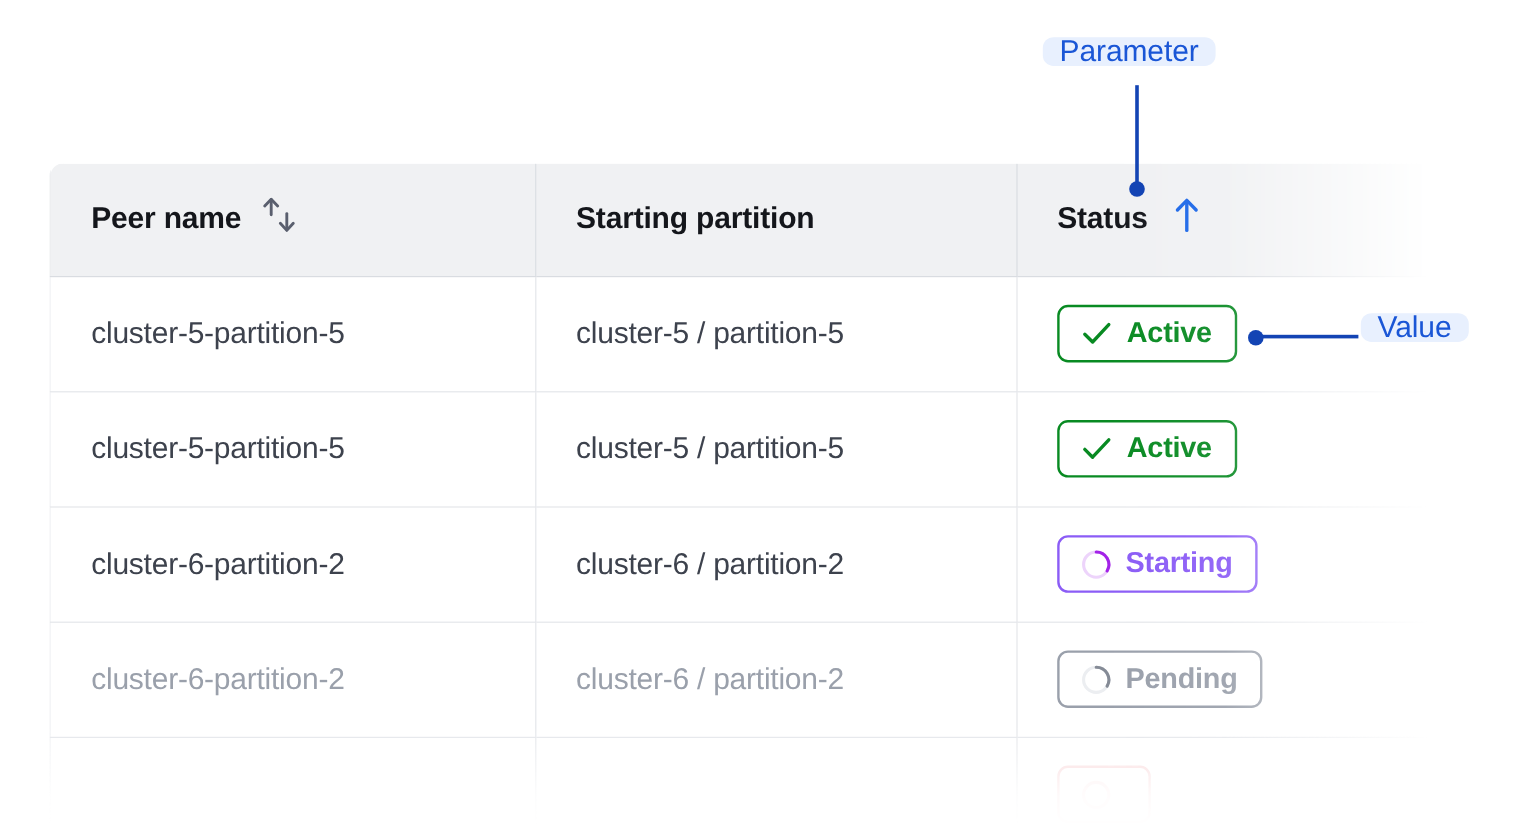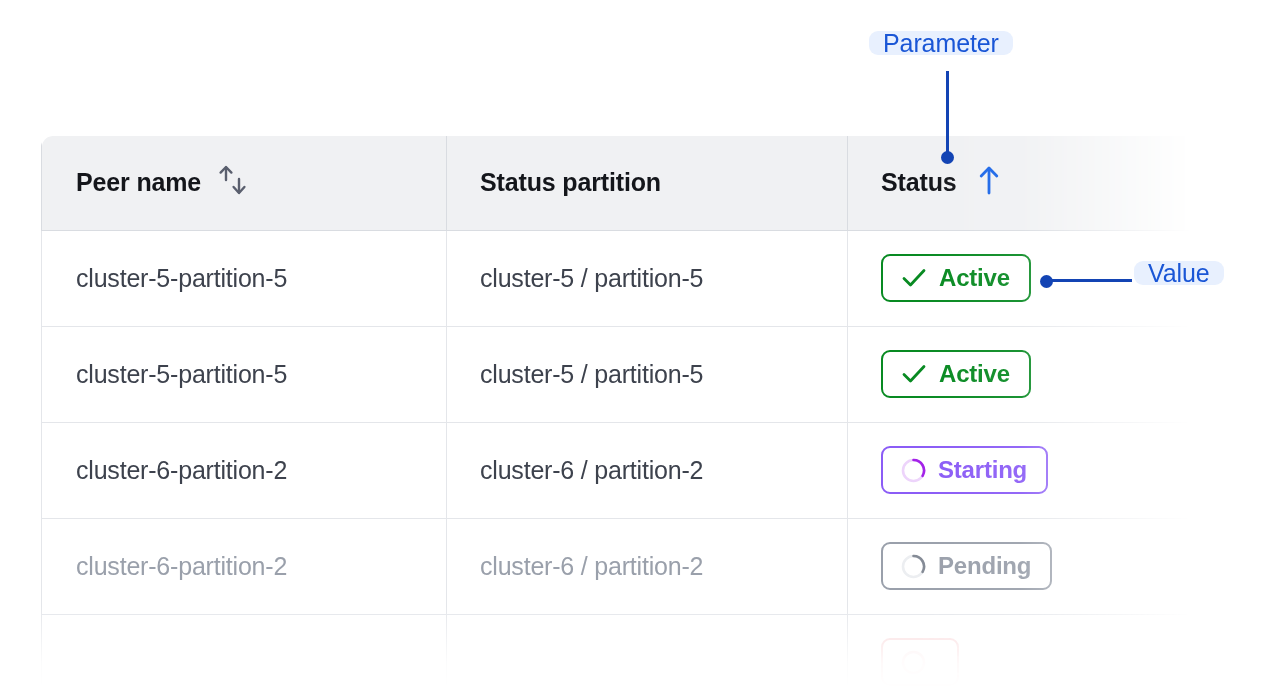--- a/index.html
+++ b/index.html
@@ -188,21 +188,21 @@
                   <path d="M2.6 8.6 L8 3 L13.4 8.6" stroke="#5a5f6e" stroke-width="2.4" stroke-linecap="round" stroke-linejoin="round"></path>
                   <path d="M21 15 V28.5" stroke="#5a5f6e" stroke-width="2.4" stroke-linecap="round"></path>
                   <path d="M15.6 23 L21 29 L26.4 23" stroke="#5a5f6e" stroke-width="2.4" stroke-linecap="round" stroke-linejoin="round"></path>
                 </svg>
               </span>
             </div>
           </th>
 
           <th style="width:401px">
             <div class="th-inner">
-              <span>Status partition</span>
+              <span>Starting partition</span>
             </div>
           </th>
 
           <th class="last-col">
             <div class="th-inner">
               <span>Status</span>
               <span class="sort-up">
                 <svg width="30" height="32" viewBox="0 0 30 32" fill="none">
                   <path d="M15 29 V5" stroke="#1a66e8" stroke-width="2.8" stroke-linecap="round"></path>
                   <path d="M7.2 12 L15 4 L22.8 12" stroke="#1a66e8" stroke-width="2.8" stroke-linecap="round" stroke-linejoin="round"></path>

